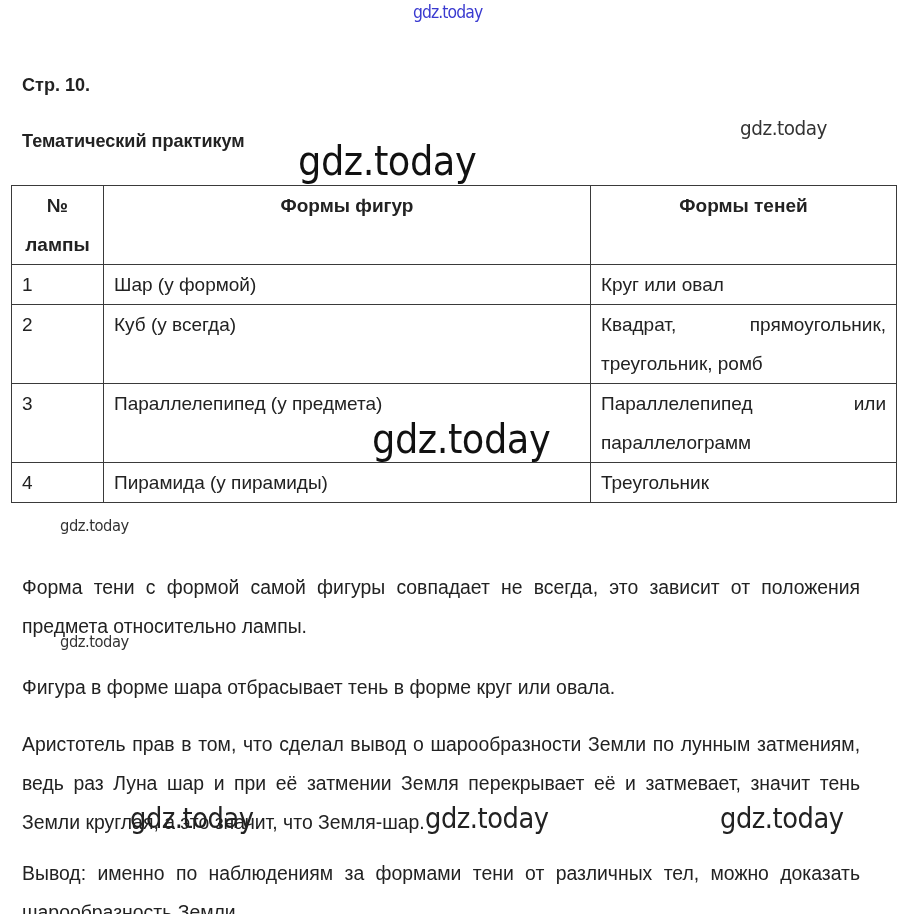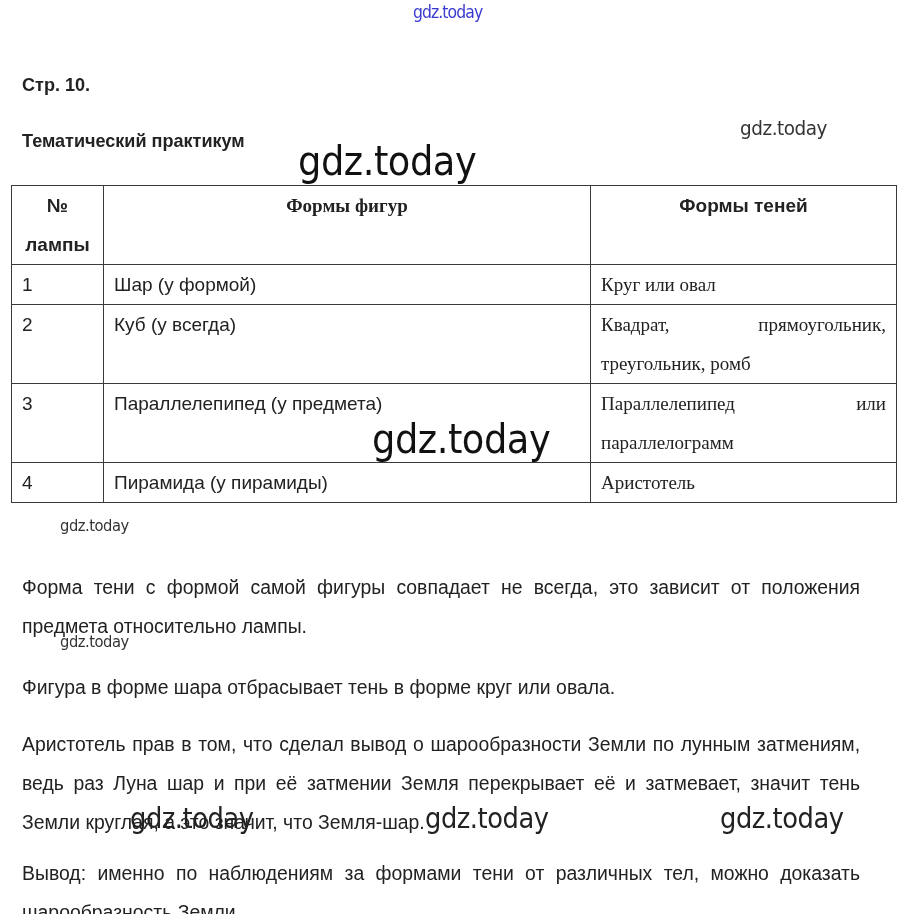--- a/index.html
+++ b/index.html
@@ -68,23 +68,23 @@
       padding: 0 10px;
       line-height: 39px;
       color: #222;
     }
     table.practicum th {
       font-weight: bold;
       text-align: center;
       height: 76px;
     }
     table.practicum th.col-num { width: 83px; padding: 0 4px; }
-    table.practicum th.col-fig { width: 466px; font-family: Liberation Serif, serif; }
+    table.practicum th.col-fig { width: 466px; }
     table.practicum td.num { padding-left: 10px; }
-    table.practicum td.shadow { text-align: justify; text-align-last: left; font-family: Liberation Serif, serif; }
+    table.practicum td.shadow { text-align: justify; text-align-last: left; }
     tr.row-1 td { height: 38px; }
     tr.row-2 td { height: 77px; }
     tr.row-3 td { height: 77px; }
     tr.row-4 td { height: 38px; }
 
     .para {
       position: absolute;
       left: 22px;
       width: 864px;
       font-size: 20px;
@@ -138,21 +138,21 @@
       <td class="shadow">Квадрат, прямоугольник, треугольник, ромб</td>
     </tr>
     <tr class="row-3">
       <td class="num">3</td>
       <td>Параллелепипед (у предмета)</td>
       <td class="shadow">Параллелепипед или параллелограмм</td>
     </tr>
     <tr class="row-4">
       <td class="num">4</td>
       <td>Пирамида (у пирамиды)</td>
-      <td class="shadow">Аристотель</td>
+      <td class="shadow">Треугольник</td>
     </tr>
   </tbody>
 </table>
 
 <p class="para p1">Форма тени с формой самой фигуры совпадает не всегда, это зависит от положения предмета относительно лампы.</p>
 <p class="para p2">Фигура в форме шара отбрасывает тень в форме круг или овала.</p>
 <p class="para p3">Аристотель прав в том, что сделал вывод о шарообразности Земли по лунным затмениям, ведь раз Луна шар и при её затмении Земля перекрывает её и затмевает, значит тень Земли круглая, а это значит, что Земля-шар.</p>
 <p class="para p4">Вывод: именно по наблюдениям за формами тени от различных тел, можно доказать шарообразность Земли.</p>
 
 </body></html>

